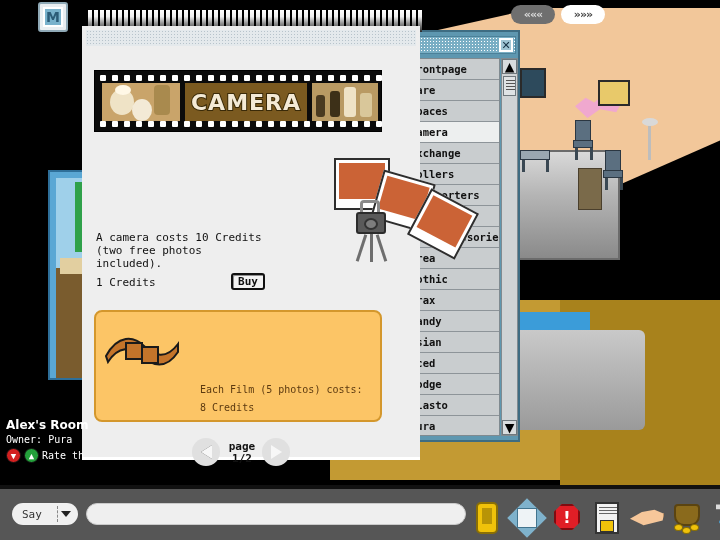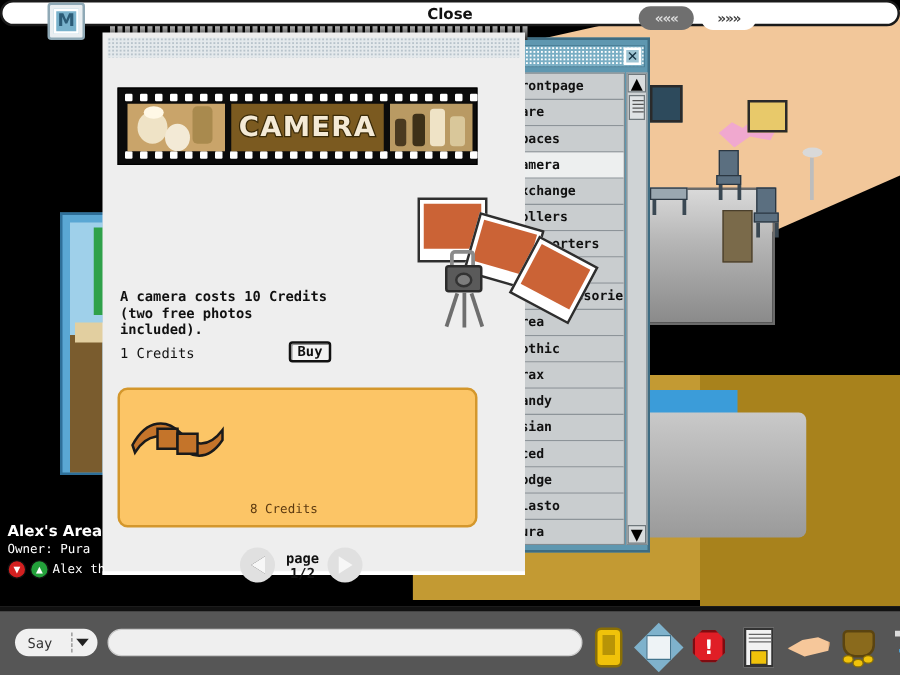--- a/index.html
+++ b/index.html
@@ -194,21 +194,20 @@
     position: absolute; left: 14px; top: 122px; width: 164px;
     font-size: 11px; line-height: 13px; color: #111;
     font-family: "DejaVu Sans Mono", "Liberation Mono", monospace;
     white-space: pre-wrap;
   }
   .desc2 {
     position: absolute; left: 14px; top: 205px; width: 175px;
     font-size: 11px; line-height: 13px; color: #111;
     font-family: "DejaVu Sans Mono", "Liberation Mono", monospace;
     white-space: pre-wrap;
-    font-weight: bold;
   }
   .price1 {
     position: absolute; left: 14px; top: 250px;
     font-size: 11px; color: #111;
     font-family: "DejaVu Sans Mono", "Liberation Mono", monospace;
   }
   .buybtn {
     position: absolute; width: 34px; height: 17px;
     background: #f3f3f3; border: 2px solid #111; border-radius: 3px;
     display: flex; align-items: center; justify-content: center;
@@ -431,36 +430,35 @@
     <div class="furn" style="left:578px;top:168px;">
       <div style="width:24px;height:42px;background:#7a6a4a;border:1px solid #4a3f2c;"></div>
     </div>
     <div class="furn" style="left:640px;top:112px;">
       <div class="lamp-pole" style="left:8px;top:14px;height:34px;"></div>
       <div style="position:absolute;left:2px;top:6px;width:16px;height:8px;background:#d9d9d9;border-radius:50%;"></div>
     </div>
   </div>
 
   <div class="roominfo">
-    <div class="roomname">Alex's Area</div>
+    <div class="roomname">Alex's Room</div>
     <div class="roomowner">Owner: Pura</div>
     <div class="raterow">
       <div class="ratebtn rb-down">▼</div>
       <div class="ratebtn rb-up">▲</div>
-      <div class="ratetxt">Alex th</div>
+      <div class="ratetxt">Rate th</div>
     </div>
   </div>
 
   <div class="topbar">
     <div class="m-logo">
       <div class="m-logo-inner">M</div>
     </div>
     <div class="navbtn" id="btn-prev">«««</div>
     <div class="navbtn" id="btn-next">»»»</div>
-    <div id="btn-close">Close</div>
   </div>
 
   <div class="catpanel">
     <div class="cattitle">
       <div class="catclose">✕</div>
     </div>
     <div class="catlist" id="cat-list">
         <div class="catitem">Frontpage</div>
         <div class="catitem">Rare</div>
         <div class="catitem">Spaces</div>
@@ -645,20 +643,21 @@
       <div class="buybtn" id="buy-camera">Buy</div>
 
       <div class="filmbox">
         <div class="filmroll">
           <svg width="76" height="48" viewBox="0 0 76 48">
             <path d="M2 26 C14 4, 30 6, 40 16 C50 26, 62 30, 74 14 L74 22 C62 40, 48 36, 38 26 C28 16, 14 16, 4 32 Z" fill="#c4742a" stroke="#1a1a1a" stroke-width="2"></path>
             <rect x="22" y="13" width="16" height="16" fill="#c4742a" stroke="#1a1a1a" stroke-width="2"></rect>
             <rect x="38" y="17" width="16" height="16" fill="#c4742a" stroke="#1a1a1a" stroke-width="2"></rect>
           </svg>
         </div>
+        <div class="filmcost">Each Film (5 photos) costs:</div>
         <div class="filmprice">8 Credits</div>
 
       </div>
 
       <div class="pager">
         <div class="parrow" id="page-prev">
           <span class="tri tri-l"></span>
         </div>
         <div class="pagelabel">
           <div>page</div>

